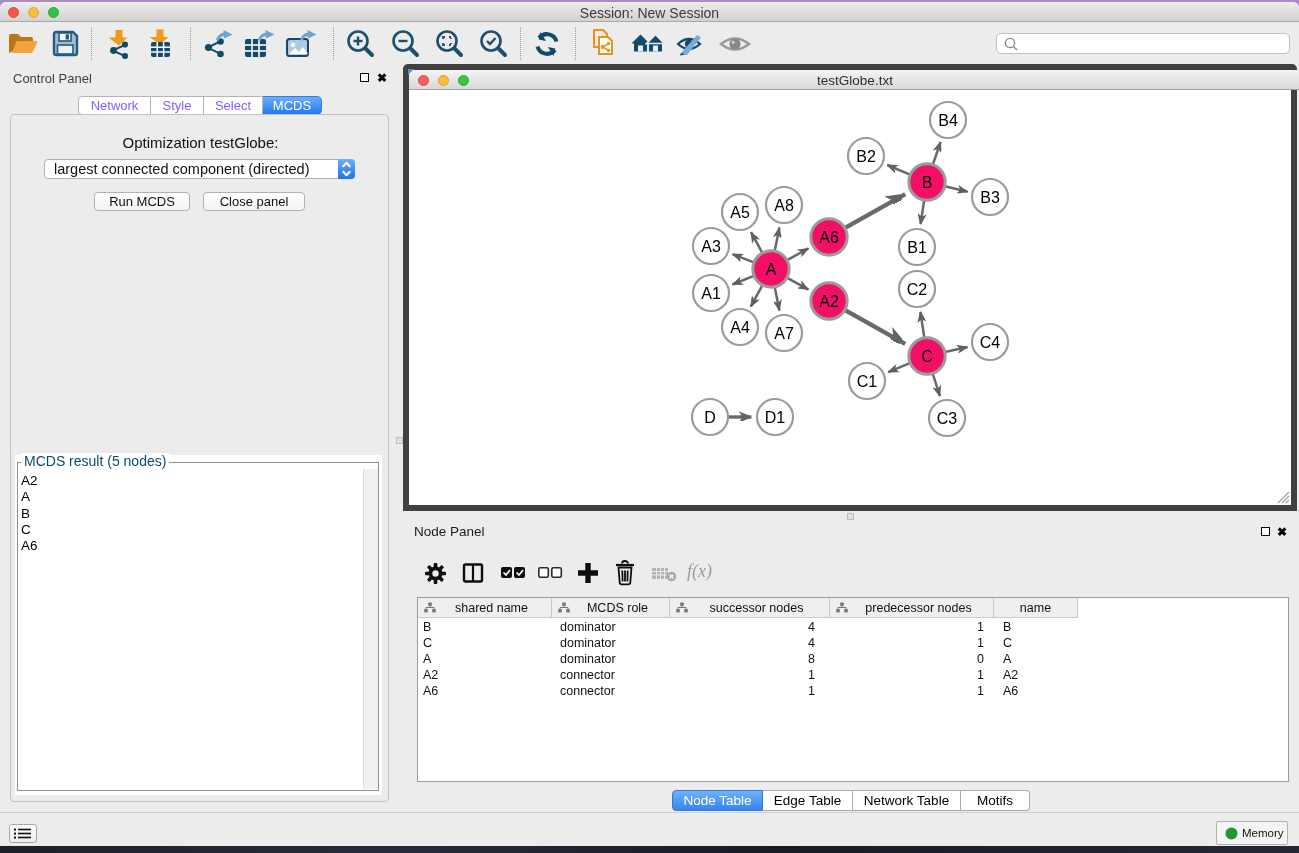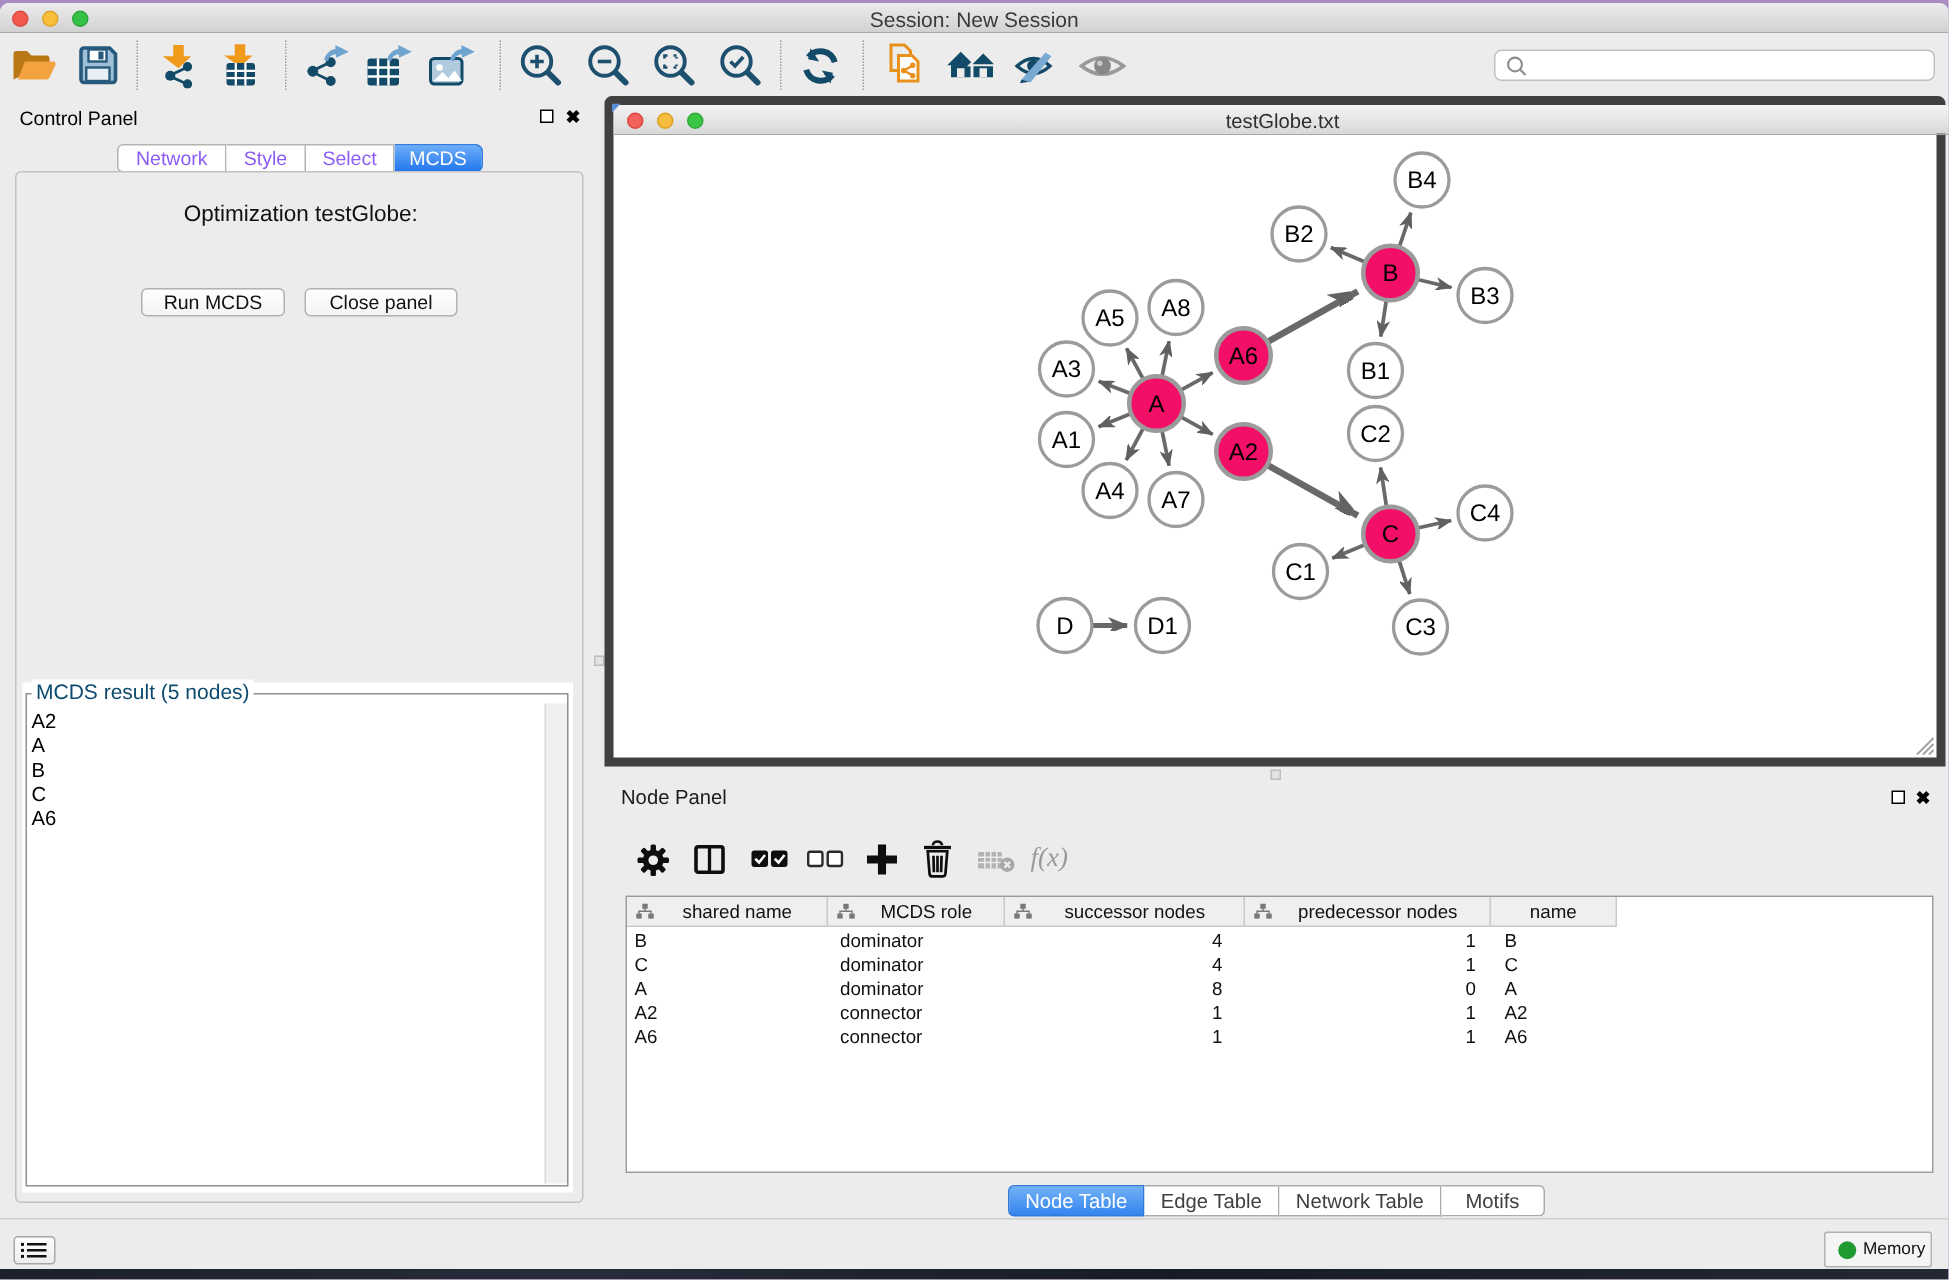--- a/index.html
+++ b/index.html
@@ -4,21 +4,21 @@
 html,body{width:1299px;height:853px;overflow:hidden}
 body{font-family:"Liberation Sans",sans-serif;background:#a98cc4;position:relative}
 #win{position:absolute;left:0;top:2px;width:1299px;height:844px;background:#ececec;border-radius:6px 6px 0 0}
 #titlebar{position:absolute;left:0;top:2px;width:1299px;height:20px;background:linear-gradient(#ececec,#d2d2d2);border-bottom:1px solid #a9a9a9;border-radius:6px 6px 0 0}
 #titlebar .t{position:absolute;left:0;right:0;top:3px;text-align:center;font-size:14px;color:#3a3a3a}
 .tl{position:absolute;top:5px;width:11px;height:11px;border-radius:50%}
 #toolbar{position:absolute;left:0;top:23px;width:1299px;height:41px}
 .sep{position:absolute;top:4px;height:33px;width:0;border-left:1px dotted #9a9a9a}
 .ticon{position:absolute;top:0;height:41px;display:flex;align-items:center;justify-content:center}
 #search{position:absolute;left:996px;top:10px;width:294px;height:21px;background:#fff;border:1px solid #c0c0c0;border-radius:5px}
-#cp-title{position:absolute;left:13px;top:71px;font-size:13px;color:#000000}
+#cp-title{position:absolute;left:13px;top:71px;font-size:13px;color:#404040}
 .dock-sq{position:absolute;width:9px;height:9px;border:1.6px solid #000;background:#fff}
 .dock-x{position:absolute;font-size:12px;font-weight:bold;color:#000;line-height:10px}
 #cp-tabs{position:absolute;left:78px;top:96px;height:19px;display:flex;font-size:13px}
 #cp-tabs .tab{background:#fff;border:1px solid #b4b4b4;border-left:none;color:#8b5cf6;display:flex;align-items:center;justify-content:center}
 #cp-tabs .tab:first-child{border-left:1px solid #b4b4b4;border-radius:4px 0 0 4px}
 #cp-tabs .tab.sel{background:linear-gradient(#6daef8,#2377ee);color:#fff;border-color:#2f7de2;border-radius:0 5px 5px 0}
 #cp-panel{position:absolute;left:10px;top:114px;width:379px;height:688px;border:1px solid #c2c2c2;border-radius:4px;background:#ececec}
 #opt-label{position:absolute;left:0;width:379px;top:19px;text-align:center;font-size:15px;color:#111}
 #dropdown{position:absolute;left:33px;top:44px;width:311px;height:20px;background:#fff;border:1px solid #b2b2b2;border-radius:4px}
 #dropdown .txt{position:absolute;left:9px;top:1px;font-size:14.5px;color:#111}
@@ -31,21 +31,21 @@
 #fieldset .fsb{position:absolute;left:2px;top:7px;width:362px;height:329px;border:1px solid #909090}
 #nwin{position:absolute;left:403px;top:64px;width:894px;height:447px;border:6px solid #404040;border-radius:5px 5px 0 0;background:#fff}
 #nwin-tb{position:absolute;left:0;top:0;width:892px;height:20px;background:linear-gradient(#f4f4f4,#d8d8d8);border-bottom:1px solid #a6a6a6;border-radius:4px 4px 0 0}
 #nwin-tb .t{position:absolute;left:0;right:0;top:3px;text-align:center;font-size:13.5px;color:#2e2e2e}
 .tl2{position:absolute;top:5px;width:11px;height:11px;border-radius:50%}
 #tp-title{position:absolute;left:414px;top:524px;font-size:13.5px;color:#1c1c1c}
 #tbl{position:absolute;left:417px;top:597px;width:872px;height:185px;background:#fff;border:1px solid #9b9b9b}
 .th{position:absolute;top:0;height:20px;background:#efefef;border-right:1px solid #c9c9c9;border-bottom:1px solid #c9c9c9;font-size:12.5px;color:#111;text-align:center;line-height:20px}
 .td{position:absolute;font-size:12.5px;color:#111;height:16px;line-height:16px}
 #btabs{position:absolute;left:672px;top:790px;height:21px;display:flex;font-size:13.5px}
-#btabs .tab{background:#fff;border:1px solid #ababab;border-left:none;color:#404040;display:flex;align-items:center;justify-content:center}
+#btabs .tab{background:#fff;border:1px solid #ababab;border-left:none;color:#000000;display:flex;align-items:center;justify-content:center}
 #btabs .tab.sel{background:linear-gradient(#71b1f6,#3585ef);color:#fff;border:1px solid #3279d8;border-radius:4px 0 0 4px}
 #btabs .tab:last-child{border-radius:0 4px 4px 0}
 #statusbar{position:absolute;left:0;top:812px;width:1299px;height:34px;border-top:1px solid #cfcfcf}
 #memory{position:absolute;left:1216px;top:821px;width:72px;height:24px;background:#f4f4f4;border:1px solid #b2b2b2;border-radius:2px;font-size:11.5px;color:#111}
 #listbtn{position:absolute;left:9px;top:824px;width:28px;height:19px;background:linear-gradient(#fdfdfd,#ededed);border:1px solid #a8a8a8;border-radius:3px}
 #desk-bottom{position:absolute;left:0;top:846px;width:1299px;height:7px;background:linear-gradient(90deg,#1c2028,#262c3a 30%,#171b24 60%,#232834)}
 </style></head><body>
 <div id="win"></div>
 <div id="titlebar">
  <div class="tl" style="left:8px;background:#f35a4e;border:1px solid #dd4b41"></div>
@@ -237,20 +237,27 @@
 <div class="dock-sq" style="left:360px;top:73px"></div>
 <div class="dock-x" style="left:377px;top:73px">✖</div>
 <div id="cp-tabs">
  <div class="tab" style="width:73px">Network</div>
  <div class="tab" style="width:53px">Style</div>
  <div class="tab" style="width:59px">Select</div>
  <div class="tab sel" style="width:59px">MCDS</div>
 </div>
 <div id="cp-panel">
  <div id="opt-label">Optimization testGlobe:</div>
+ <div id="dropdown">
+      <span class="txt">largest connected component (directed)</span>
+  <div class="spin"><svg width="17" height="20">
+          <path d="M5.3,7.2 L8.5,3.8 L11.7,7.2" fill="none" stroke="#fff" stroke-width="2.1" stroke-linecap="round" stroke-linejoin="round"></path>
+          <path d="M5.3,12.8 L8.5,16.2 L11.7,12.8" fill="none" stroke="#fff" stroke-width="2.1" stroke-linecap="round" stroke-linejoin="round"></path>
+        </svg></div>
+ </div>
  <div class="btn" style="left:83px;width:96px">Run MCDS</div>
  <div class="btn" style="left:192px;width:102px">Close panel</div>
  <div id="fieldset">
   <div class="fsb"></div>
   <div class="legend">MCDS result (5 nodes)</div>
   <div class="items">A2<br>A<br>B<br>C<br>A6</div>
   <div class="sbar"></div>
  </div>
 </div>
 <div style="position:absolute;left:396px;top:437px;width:7px;height:7px;background:#e2e2e2;border:1px solid #bdbdbd"></div>

